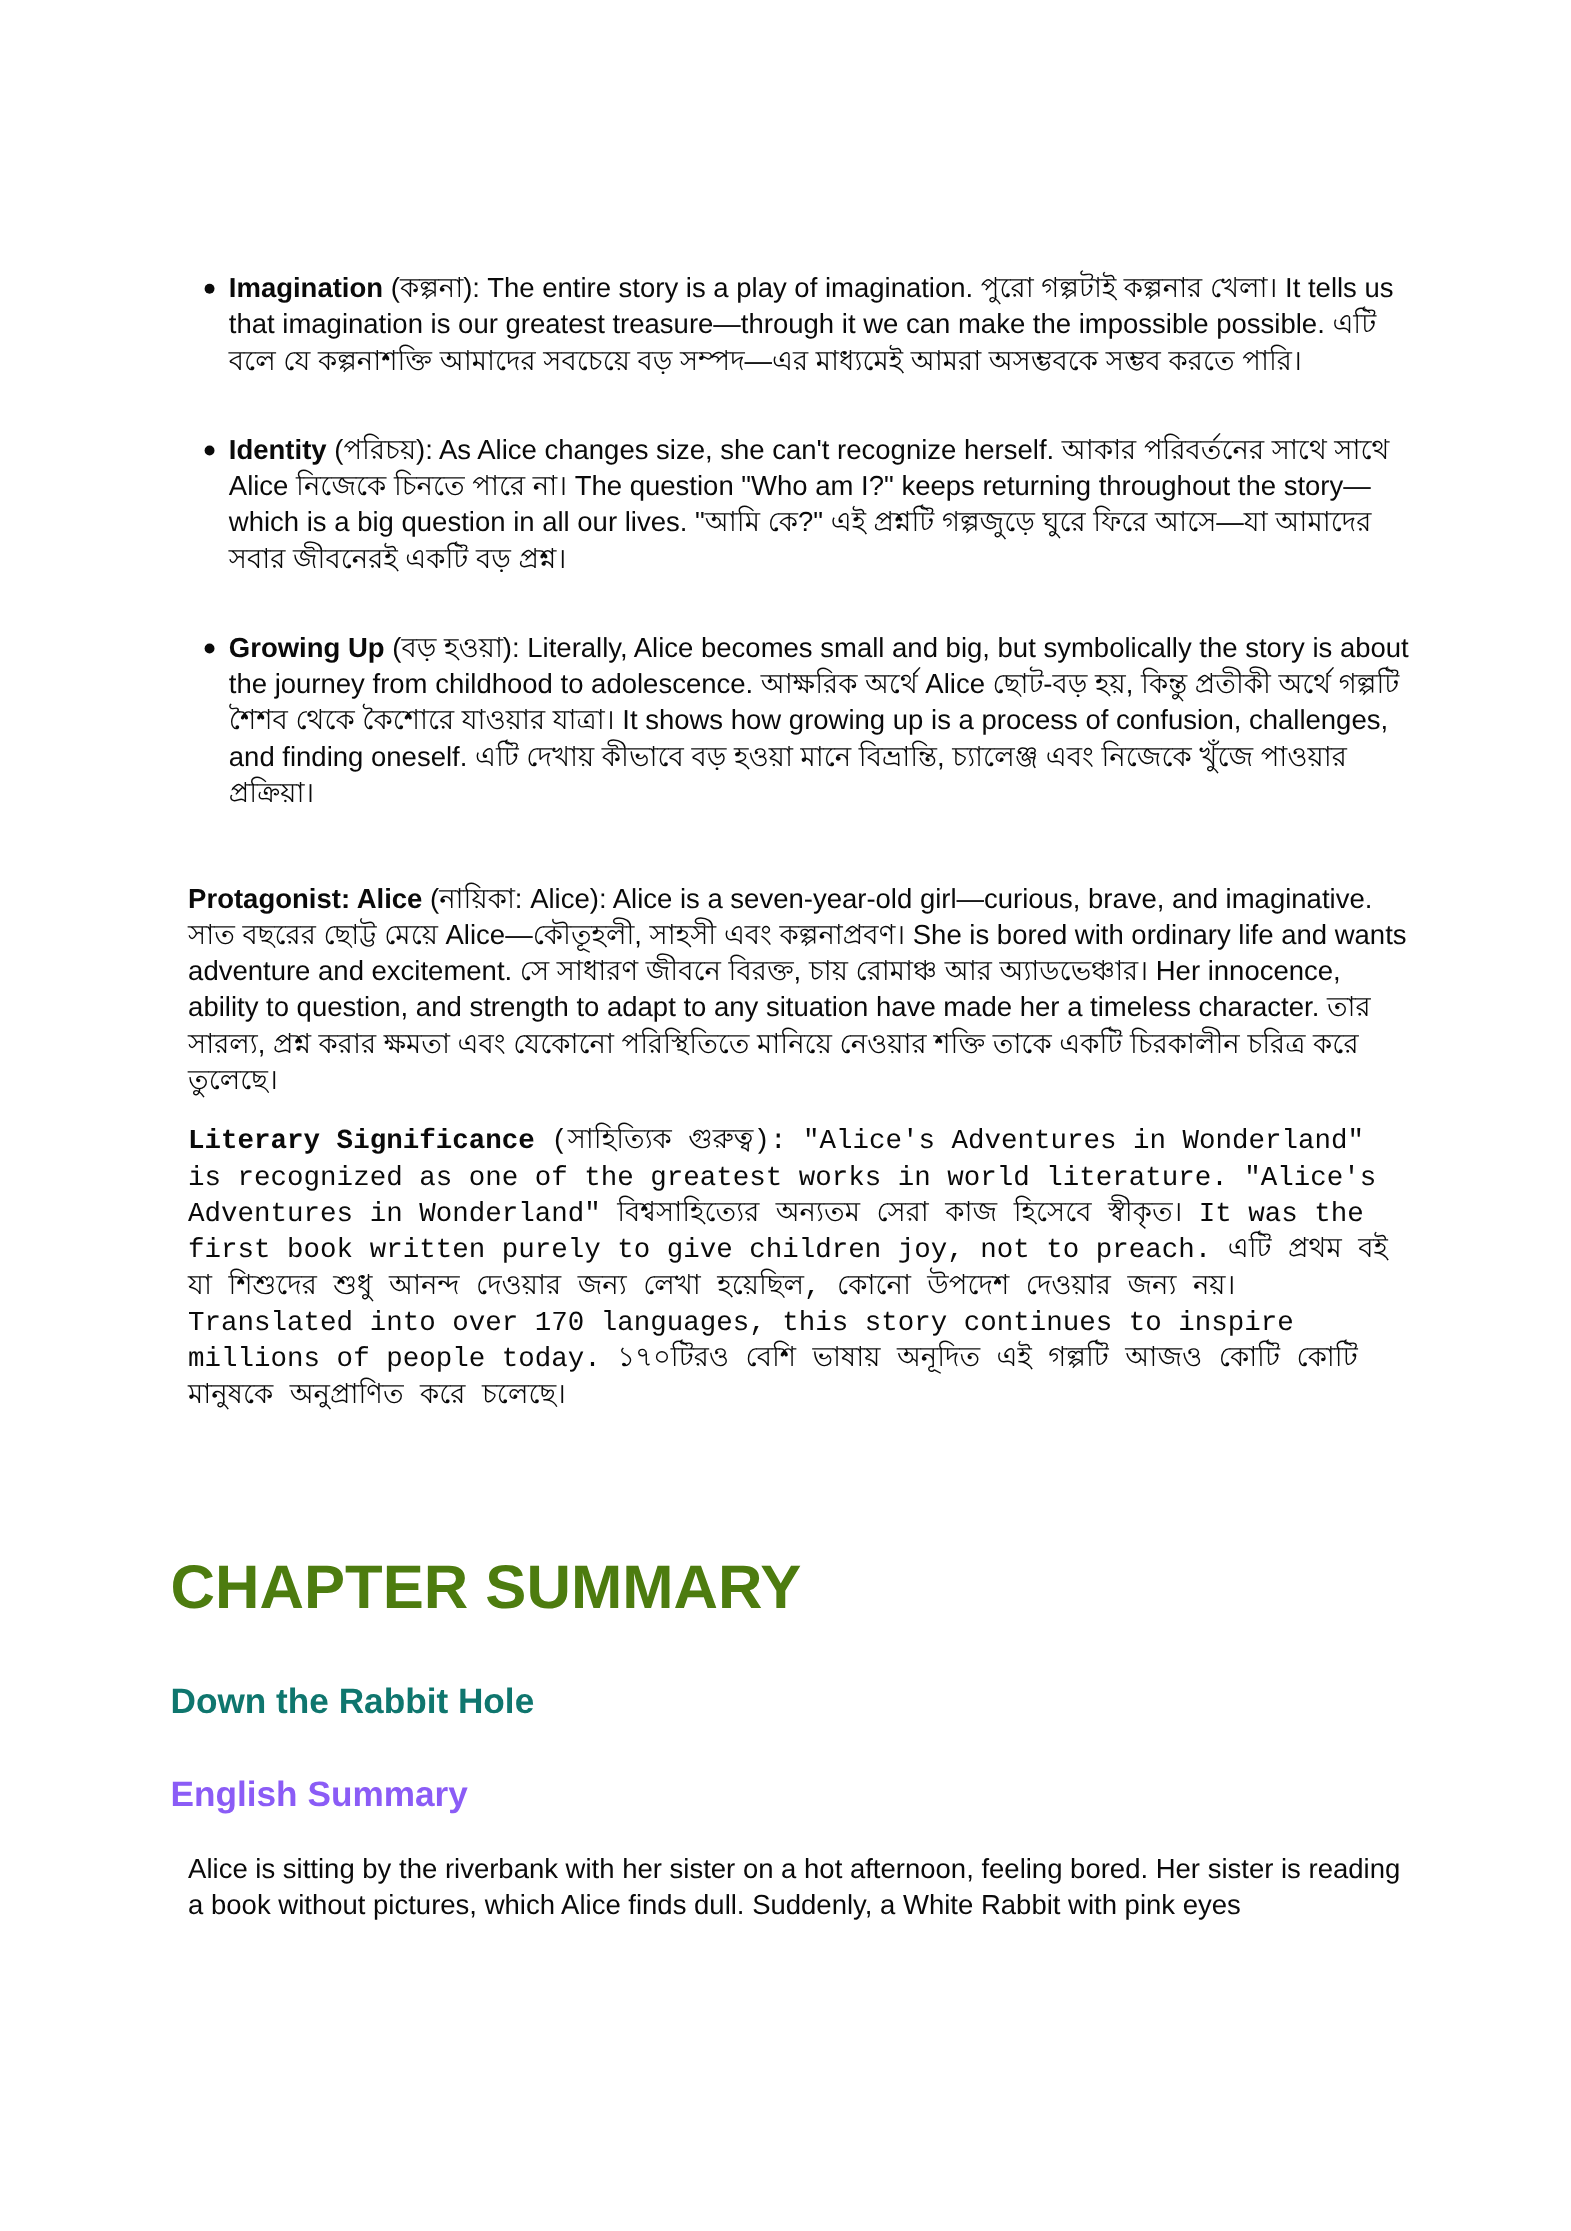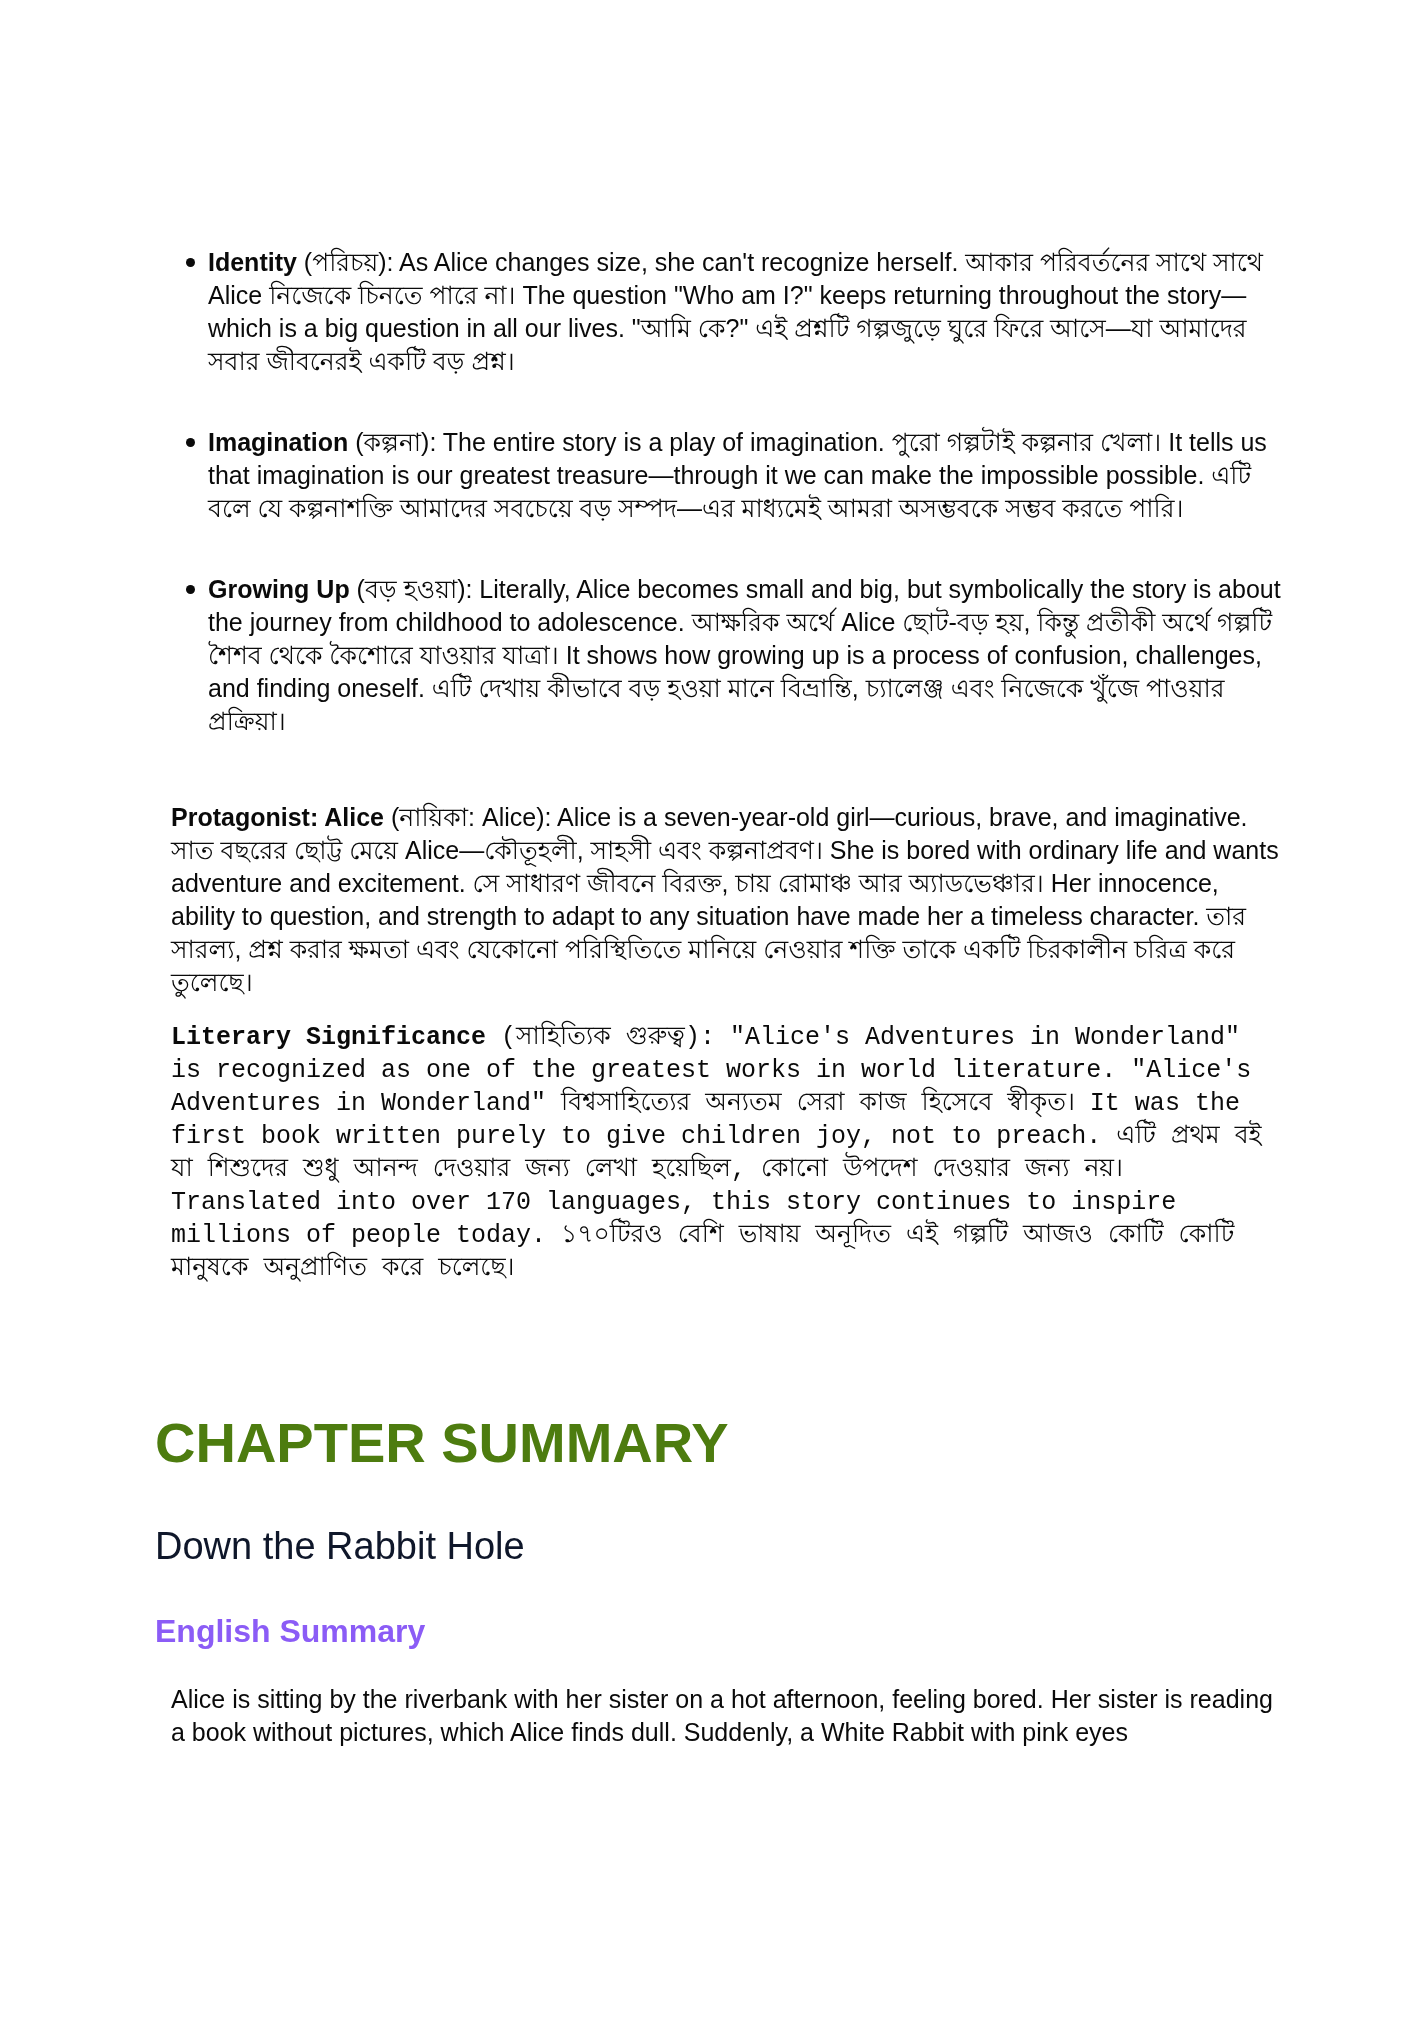--- a/index.html
+++ b/index.html
@@ -41,47 +41,47 @@
   p.body-para + p.body-para { margin-top: 22px; font-family: Liberation Mono, monospace; }
   h1.doc-h1 {
     margin: 126px 0 0 0;
     font-size: 56px;
     line-height: 64px;
     font-weight: bold;
     color: #4d7c0f;
   }
   h2.doc-h2 {
     margin: 48px 0 0 0;
-    font-size: 38px;
+    font-size: 32px;
     line-height: 46px;
-    font-weight: normal;
-    color: #0f172a;
+    font-weight: bold;
+    color: #0f766e;
   }
   h3.doc-h3 {
     margin: 42px 0 0 0;
     font-size: 32px;
     line-height: 40px;
     font-weight: bold;
     color: #8b5cf6;
   }
   p.summary-para { margin-top: 32px; }
 </style>
 </head>
 <body>
 
 <div class="page">
 
   <ul class="themes">
     <li>
       <span class="bullet-dot"></span>
-      <span class="lead">Identity</span><span> (পরিচয়): As Alice changes size, she can't recognize herself. আকার পরিবর্তনের সাথে সাথে Alice নিজেকে চিনতে পারে না। The question "Who am I?" keeps returning throughout the story—which is a big question in all our lives. "আমি কে?" এই প্রশ্নটি গল্পজুড়ে ঘুরে ফিরে আসে—যা আমাদের সবার জীবনেরই একটি বড় প্রশ্ন।</span>
+      <span class="lead">Imagination</span><span> (কল্পনা): The entire story is a play of imagination. পুরো গল্পটাই কল্পনার খেলা। It tells us that imagination is our greatest treasure—through it we can make the impossible possible. এটি বলে যে কল্পনাশক্তি আমাদের সবচেয়ে বড় সম্পদ—এর মাধ্যমেই আমরা অসম্ভবকে সম্ভব করতে পারি।</span>
     </li>
     <li>
       <span class="bullet-dot"></span>
-      <span class="lead">Imagination</span><span> (কল্পনা): The entire story is a play of imagination. পুরো গল্পটাই কল্পনার খেলা। It tells us that imagination is our greatest treasure—through it we can make the impossible possible. এটি বলে যে কল্পনাশক্তি আমাদের সবচেয়ে বড় সম্পদ—এর মাধ্যমেই আমরা অসম্ভবকে সম্ভব করতে পারি।</span>
+      <span class="lead">Identity</span><span> (পরিচয়): As Alice changes size, she can't recognize herself. আকার পরিবর্তনের সাথে সাথে Alice নিজেকে চিনতে পারে না। The question "Who am I?" keeps returning throughout the story—which is a big question in all our lives. "আমি কে?" এই প্রশ্নটি গল্পজুড়ে ঘুরে ফিরে আসে—যা আমাদের সবার জীবনেরই একটি বড় প্রশ্ন।</span>
     </li>
     <li>
       <span class="bullet-dot"></span>
       <span class="lead">Growing Up</span><span> (বড় হওয়া): Literally, Alice becomes small and big, but symbolically the story is about the journey from childhood to adolescence. আক্ষরিক অর্থে Alice ছোট-বড় হয়, কিন্তু প্রতীকী অর্থে গল্পটি শৈশব থেকে কৈশোরে যাওয়ার যাত্রা। It shows how growing up is a process of confusion, challenges, and finding oneself. এটি দেখায় কীভাবে বড় হওয়া মানে বিভ্রান্তি, চ্যালেঞ্জ এবং নিজেকে খুঁজে পাওয়ার প্রক্রিয়া।</span>
     </li>
   </ul>
 
   <p class="body-para">
     <span class="lead">Protagonist: Alice</span><span> (নায়িকা: Alice): Alice is a seven-year-old girl—curious, brave, and imaginative. সাত বছরের ছোট্ট মেয়ে Alice—কৌতূহলী, সাহসী এবং কল্পনাপ্রবণ। She is bored with ordinary life and wants adventure and excitement. সে সাধারণ জীবনে বিরক্ত, চায় রোমাঞ্চ আর অ্যাডভেঞ্চার। Her innocence, ability to question, and strength to adapt to any situation have made her a timeless character. তার সারল্য, প্রশ্ন করার ক্ষমতা এবং যেকোনো পরিস্থিতিতে মানিয়ে নেওয়ার শক্তি তাকে একটি চিরকালীন চরিত্র করে তুলেছে।</span>
   </p>

